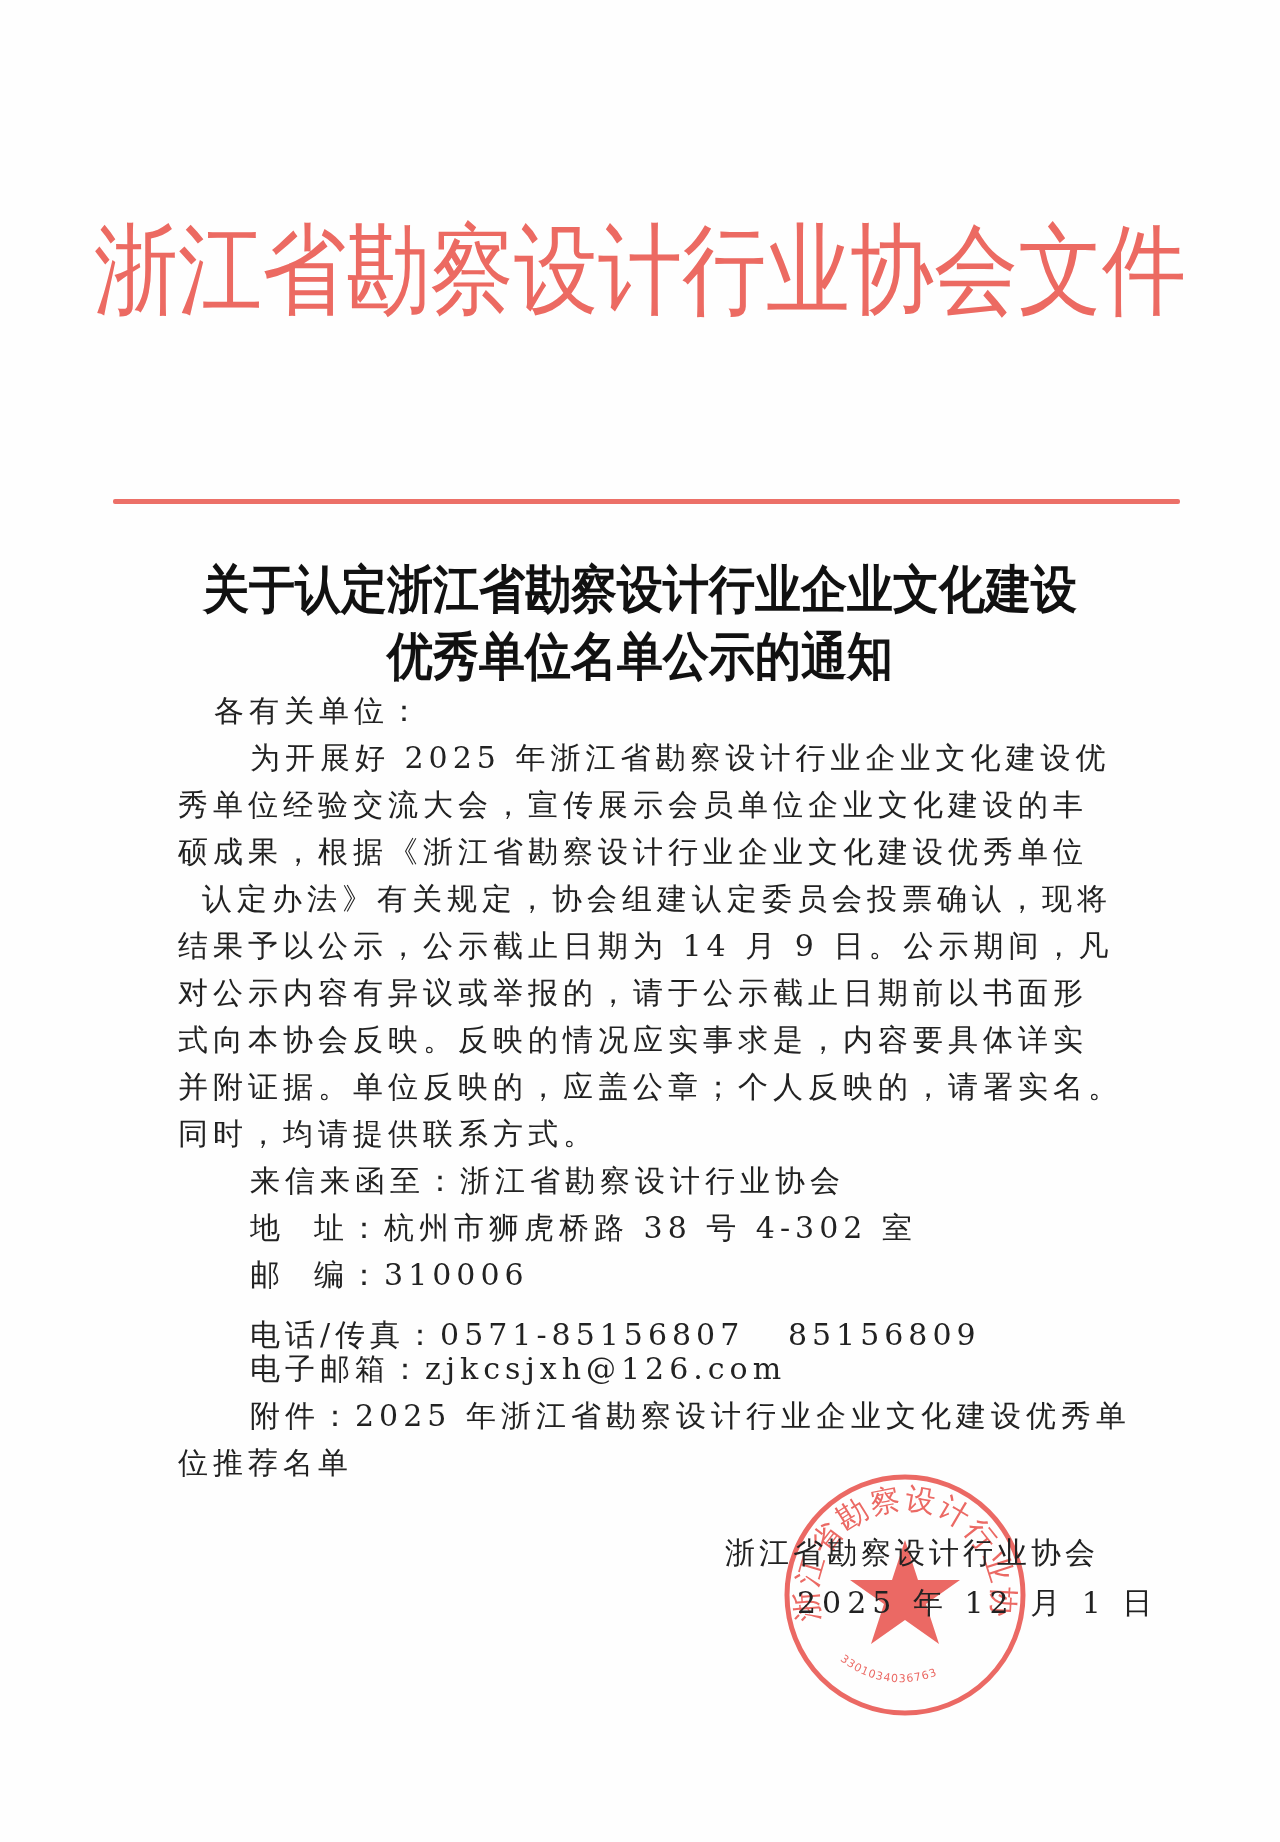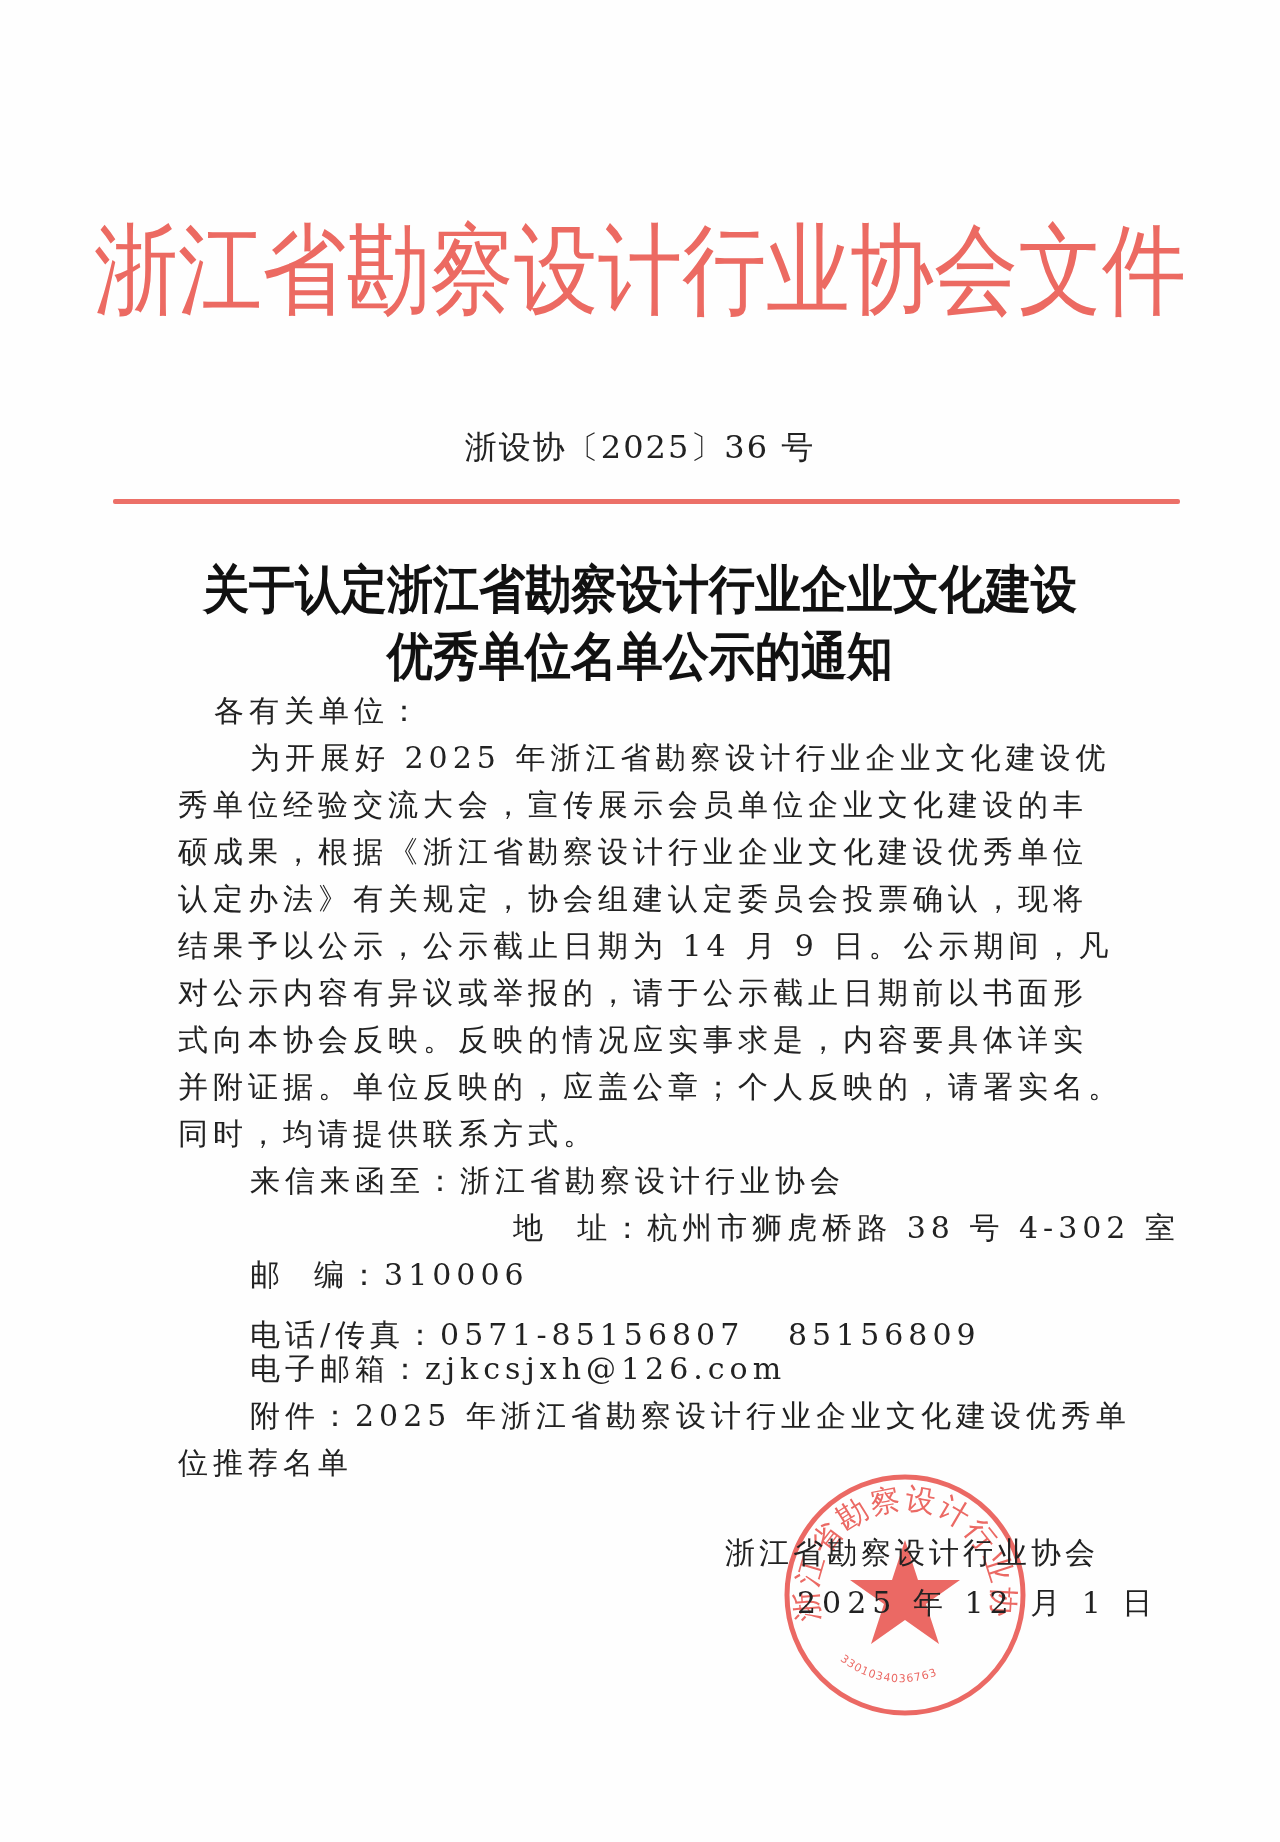--- a/index.html
+++ b/index.html
@@ -108,43 +108,42 @@
       opacity: 0.85;
     }
   </style>
 </head>
 <body>
 
 <div class="page">
 
   <div class="header-title">浙江省勘察设计行业协会文件</div>
 
-  <div class="doc-number">浙设协〔2025〕36 号</div>
 
   <div class="red-rule"></div>
 
   <div class="notice-title l1">关于认定浙江省勘察设计行业企业文化建设</div>
   <div class="notice-title l2">优秀单位名单公示的通知</div>
 
   <div class="body-text salutation" style="top:688px;margin-left:36px;">各有关单位：</div>
 
   <div class="body-text indent" style="top:735px;">为开展好 2025 年浙江省勘察设计行业企业文化建设优</div>
   <div class="body-text" style="top:782px;">秀单位经验交流大会，宣传展示会员单位企业文化建设的丰</div>
   <div class="body-text" style="top:829px;">硕成果，根据《浙江省勘察设计行业企业文化建设优秀单位</div>
-  <div class="body-text" style="top:876px;">认定办法》有关规定，协会组建认定委员会投票确认，现将</div>
+  <div class="body-text" style="top:876px;margin-left:24px;">认定办法》有关规定，协会组建认定委员会投票确认，现将</div>
   <div class="body-text" style="top:923px;">结果予以公示，公示截止日期为 14 月 9 日。公示期间，凡</div>
   <div class="body-text" style="top:970px;">对公示内容有异议或举报的，请于公示截止日期前以书面形</div>
   <div class="body-text" style="top:1017px;">式向本协会反映。反映的情况应实事求是，内容要具体详实</div>
   <div class="body-text" style="top:1064px;">并附证据。单位反映的，应盖公章；个人反映的，请署实名。</div>
   <div class="body-text" style="top:1111px;">同时，均请提供联系方式。</div>
 
   <div class="body-text indent" style="top:1158px;">
     <span>来信来函至：</span><span>浙江省勘察设计行业协会</span>
   </div>
-  <div class="body-text indent" style="top:1205px;text-align:right;">
+  <div class="body-text indent" style="top:1205px;">
     <span style="white-space:pre;">地  址：</span><span>杭州市狮虎桥路 38 号 4-302 室</span>
   </div>
   <div class="body-text indent" style="top:1252px;">
     <span style="white-space:pre;">邮  编：</span><span>310006</span>
   </div>
   <div class="body-text indent" style="top:1299px;margin-top:13px;">
     <span>电话/传真：</span><span style="white-space:pre;">0571-85156807   85156809</span>
   </div>
   <div class="body-text indent" style="top:1346px;">
     <span>电子邮箱：</span><span>zjkcsjxh@126.com</span>

